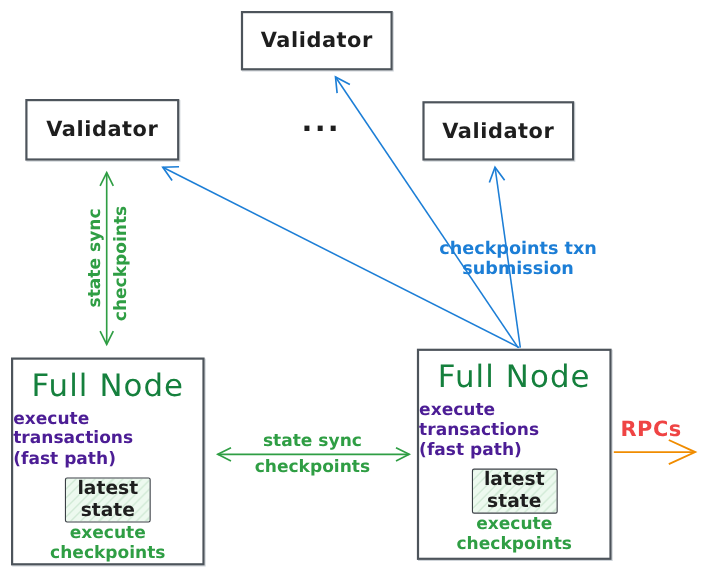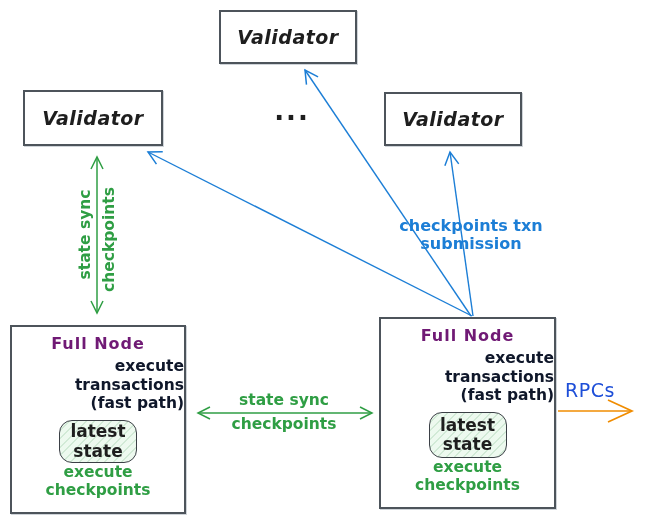--- a/index.html
+++ b/index.html
@@ -13,66 +13,66 @@
   #arrow-layer{position:absolute;left:0;top:0;width:651px;height:526px;pointer-events:none;}
 
   .box{
     position:absolute;
     background:#ffffff;
     border:2px solid #4d545b;
     box-shadow:1px 1px 0 #cfd4d9;
     display:flex;align-items:center;justify-content:center;
     box-sizing:border-box;
   }
-  .validator-box{z-index:2;font-style:italic;}
+  .validator-box{z-index:2;}
   .validator-label{
     font-size:19px;font-weight:600;color:#1e1e1e;letter-spacing:0.5px;
   }
   .ellipsis{
     position:absolute;left:272px;top:96px;width:40px;
     font-size:26px;font-weight:700;color:#1e1e1e;letter-spacing:2px;
     text-align:center;
   }
   .full-node-box{
     flex-direction:column;align-items:center;justify-content:flex-start;
     z-index:2;
   }
   .fn-title{
     margin-top:8px;
-    font-size:16px;font-weight:700;color:#701a75;letter-spacing:1px;
+    font-size:28px;font-weight:400;color:#15803d;letter-spacing:1px;
     line-height:1.15;
   }
   .fn-exec{
     margin-top:4px;
-    font-size:15.5px;font-weight:600;color:#0f172a;
-    line-height:1.18;text-align:right;
+    font-size:15.5px;font-weight:600;color:#4c1d95;
+    line-height:1.18;text-align:left;
   }
   .state-box{
     margin-top:8px;
     width:78px;height:59px;
     border:1.6px solid #3b4046;
-    border-radius:13px;
+    border-radius:2px;
     background:
       repeating-linear-gradient(135deg,
         rgba(47,158,68,0.22) 0px, rgba(47,158,68,0.22) 1.4px,
         rgba(236,249,238,0.95) 1.4px, rgba(236,249,238,0.95) 6px);
     display:flex;flex-direction:column;align-items:center;justify-content:center;
     box-sizing:border-box;
   }
   .state-label{
     font-size:17px;font-weight:600;color:#1e1e1e;line-height:1.15;text-align:center;
   }
   .fn-footer{
     margin-top:auto;margin-bottom:13px;
     font-size:15.5px;font-weight:600;color:#2f9e44;text-align:center;
   }
   .edge-label{position:absolute;font-weight:600;text-align:center;line-height:1.1;}
   .green-label{color:#2f9e44;font-size:15.5px;}
   .blue-label{color:#1c7ed6;font-size:16px;}
-  .orange-label{color:#1d4ed8;font-size:19px;font-weight:400;letter-spacing:0.5px;}
+  .orange-label{color:#ef4444;font-size:19px;font-weight:700;letter-spacing:0.5px;}
   .vertical{transform:rotate(-90deg);transform-origin:center center;}
 </style>
 </head>
 <body>
 
 <div id="canvas">
 
   <svg id="arrow-layer" viewBox="0 0 651 526" xmlns="http://www.w3.org/2000/svg">
     <defs>
       <marker id="mk-blue" markerUnits="userSpaceOnUse" markerWidth="30" markerHeight="30" refX="15" refY="15" orient="auto-start-reverse">

